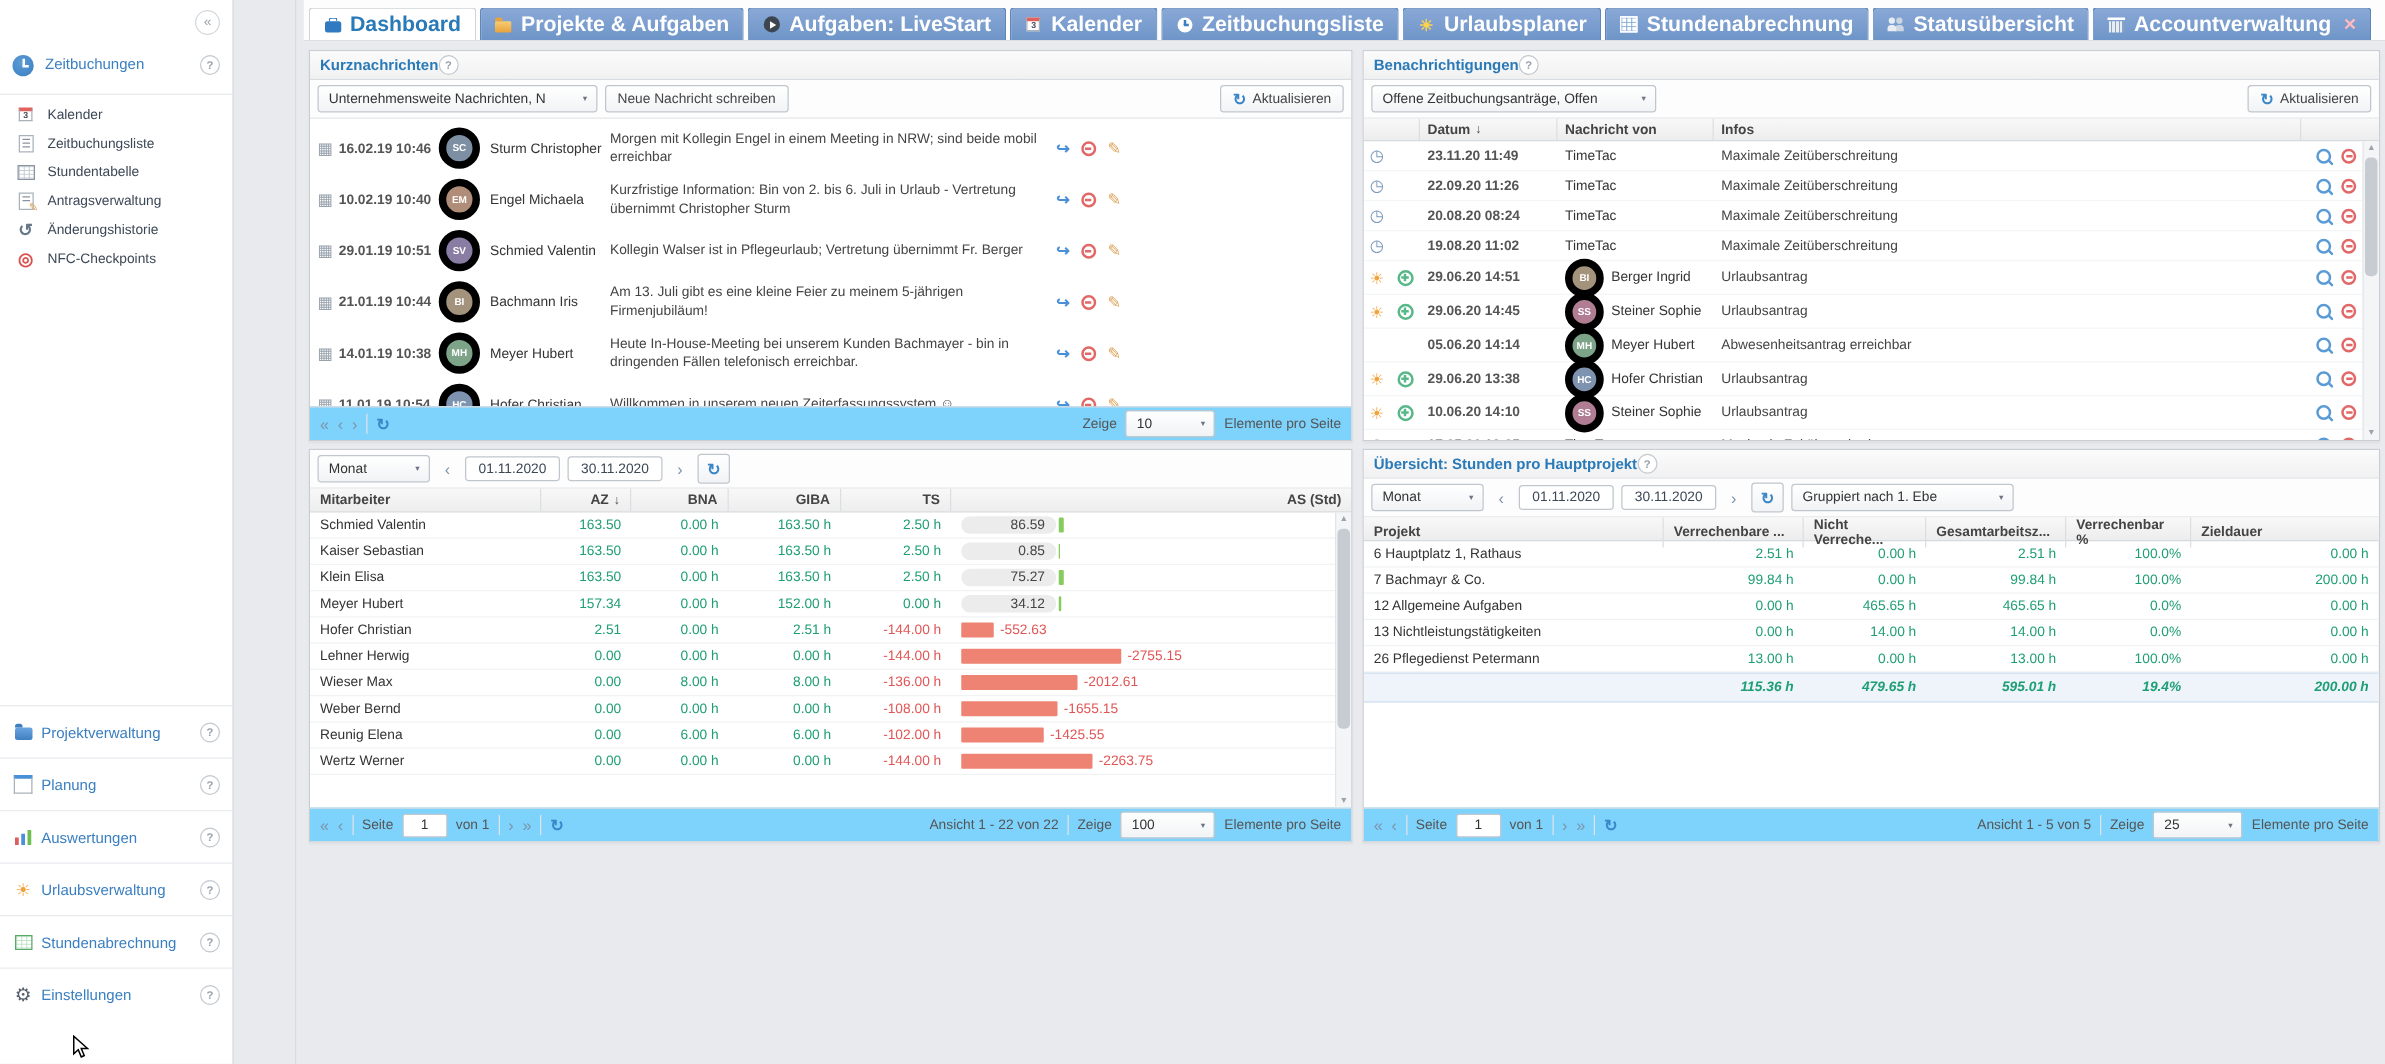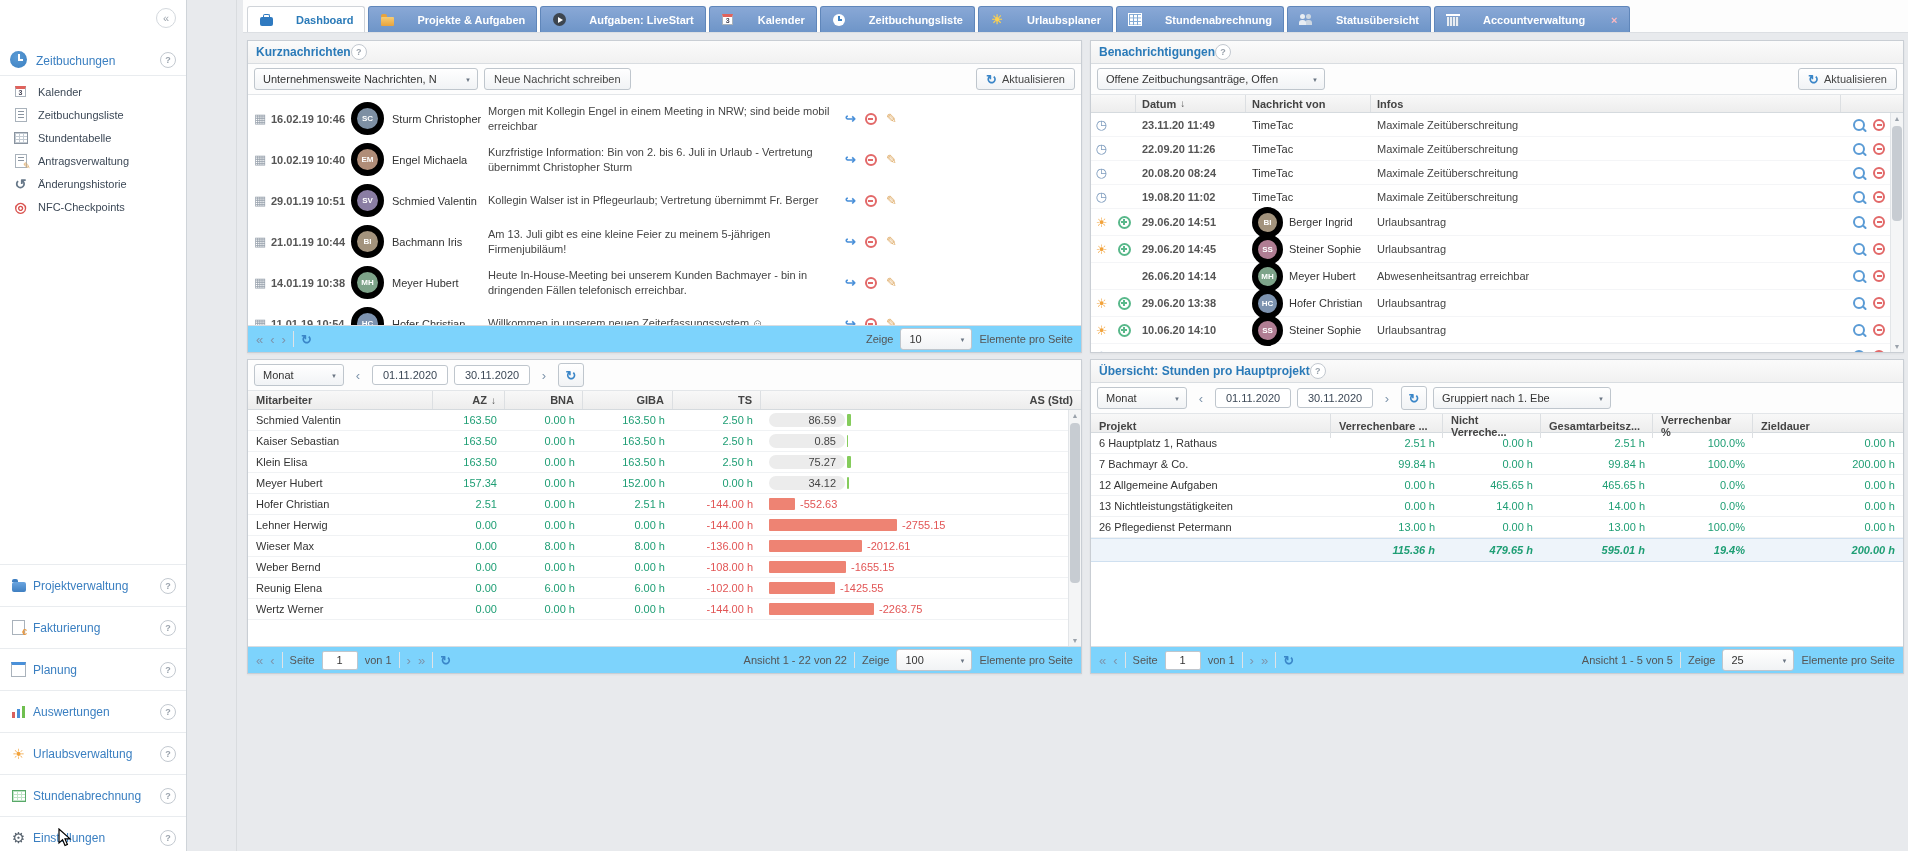--- a/index.html
+++ b/index.html
@@ -3,21 +3,21 @@
 <meta charset="utf-8">
 <style>
   html,body{margin:0;padding:0;width:1908px;height:851px;overflow:hidden;
     background:#e8eaed;font-family:"Liberation Sans",sans-serif;font-size:11px;color:#333}
   
   .sidebar{position:absolute;left:0;top:0;width:186px;height:851px;background:#fff;border-right:1px solid #cfd4d9}
   .split{position:absolute;left:236px;top:0;bottom:0;width:1px;background:#d9dcdf}
   .side-collapse{position:absolute;top:8px;right:10px;width:18px;height:18px;border:1px solid #d3d8dd;border-radius:50%;
     color:#9aa2ab;display:flex;align-items:center;justify-content:center;cursor:pointer;background:#fff}
   .side-collapse::before{content:"«";font-size:11px;line-height:1}
-  .side-main{display:flex;align-items:flex-end;gap:9px;padding:0 10px;margin-top:44px;height:24px;color:#3a7fc1;font-size:12px;cursor:pointer}
+  .side-main{display:flex;align-items:flex-start;gap:9px;padding:0 10px;margin-top:44px;height:24px;color:#3a7fc1;font-size:12px;cursor:pointer}
   .side-main .lbl{flex:1}
   .side-sep{height:1px;background:#e9ecef;margin:7px 0 4px 0}
   .side-sub{display:flex;align-items:center;gap:9px;padding:0 10px 0 12px;height:23px;color:#3c4856;cursor:pointer}
   .side-bottom{position:absolute;left:0;right:0;top:564px}
   .side-bot{display:flex;align-items:center;gap:6px;padding:0 10px;height:41px;border-top:1px solid #e9ecef;color:#3a7fc1;font-size:12px;cursor:pointer}
   .side-bot .lbl,.side-sub .lbl{flex:1}
   .help{width:14px;height:14px;border:1px solid #c3c9d0;border-radius:50%;color:#98a1ab;font-size:9px;font-weight:bold;
     display:flex;align-items:center;justify-content:center;flex:none;background:#fff;cursor:pointer}
   .help::before{content:"?"}
   .si{width:17px;height:17px;display:inline-flex;align-items:center;justify-content:center;flex:none}
@@ -46,22 +46,22 @@
       linear-gradient(#d9605c,#d9605c) 0 100%/3px 6px no-repeat,
       linear-gradient(#4a90d9,#4a90d9) 5px 100%/3px 9px no-repeat,
       linear-gradient(#6fbf4f,#6fbf4f) 10px 100%/3px 12px no-repeat}
   .vacation-icon::before{content:"☀";color:#f2a33c;font-size:14px}
   .hours-icon{width:12px;height:10px;border:1px solid #58a868;background-color:#fff;
     background-image:linear-gradient(#bfe3c6 1px,transparent 1px),linear-gradient(90deg,#bfe3c6 1px,transparent 1px);background-size:4px 3px}
   .gear-icon::before{content:"⚙";color:#55606c;font-size:15px}
   
   .main{position:absolute;left:243px;top:0;width:1665px;height:851px}
   .tabbar{height:29px;background:#fdfdfd;border-bottom:1px solid #dcdfe3;display:flex;align-items:flex-end;padding:3px 0 0 4px;gap:3px}
-  .tab{height:25px;display:flex;align-items:center;gap:23px;padding:0 11px;background:linear-gradient(#89a8d6,#6e95c8);
-    border:1px solid #5f86ba;border-bottom:none;border-radius:3px 3px 0 0;color:#fff;font-weight:bold;font-size:11px;cursor:pointer;white-space:nowrap}
+  .tab{height:25px;display:flex;align-items:center;gap:7px;padding:0 11px;background:linear-gradient(#89a8d6,#6e95c8);
+    border:1px solid #5f86ba;border-bottom:none;border-radius:3px 3px 0 0;color:#fff;font-weight:bold;font-size:17px;cursor:pointer;white-space:nowrap}
   .tab.active{background:#fff;color:#2a7ab8;border-color:#d0d4d9}
   .tab-close{color:#ffb9c0;font-weight:bold;margin-left:3px;cursor:pointer}
   .tab-close:empty{display:none}
   .tic{width:14px;height:14px;display:inline-flex;align-items:center;justify-content:center;flex:none}
   .briefcase-icon{width:13px;height:9px;background:#2f7ac0;border-radius:2px;position:relative;margin-top:3px}
   .briefcase-icon::before{content:"";position:absolute;top:-3px;left:3px;width:5px;height:2px;border:1px solid #2f7ac0;border-bottom:none;border-radius:2px 2px 0 0}
   .folder-icon{width:13px;height:9px;background:linear-gradient(#f7cd74,#e8a33d);border-radius:1px;position:relative;margin-top:3px}
   .folder-icon::before{content:"";position:absolute;top:-3px;left:0;width:6px;height:3px;background:#e8a33d;border-radius:2px 2px 0 0}
   .play-icon{width:13px;height:13px;background:#3d4650;border-radius:50%;position:relative}
   .play-icon::before{content:"";position:absolute;left:5px;top:3.5px;border-left:5px solid #fff;border-top:3px solid transparent;border-bottom:3px solid transparent}
@@ -238,27 +238,20 @@
   <div class="side-bottom">
 
       <div class="side-bot">
         <span class="si">
           <span class="folder-blue-icon"></span>
         </span>
         <span class="lbl">Projektverwaltung</span>
         <span class="help"></span>
       </div>
 
-      <div class="side-bot">
-        <span class="si">
-          <span class="invoice-icon"></span>
-        </span>
-        <span class="lbl">Fakturierung</span>
-        <span class="help"></span>
-      </div>
 
       <div class="side-bot">
         <span class="si">
           <span class="planning-icon"></span>
         </span>
         <span class="lbl">Planung</span>
         <span class="help"></span>
       </div>
 
       <div class="side-bot">
@@ -631,21 +624,21 @@
             </div>
 
             <div class="ntf-row plain">
               <span class="n-ic1">
                 
                 
               </span>
               <span class="n-ic2">
                 
               </span>
-              <span class="n-date">26.06.20 14:14</span>
+              <span class="n-date">05.06.20 14:14</span>
               <span class="n-from">
                 <span class="avatar" style="background: rgb(125, 163, 137);">MH</span>
                 <span>Meyer Hubert</span>
               </span>
               <span class="n-info">Abwesenheitsantrag erreichbar</span>
               <span class="n-act">
                 <span class="magnify-icon"></span>
                 <span class="minus-icon"></span>
               </span>
             </div>

